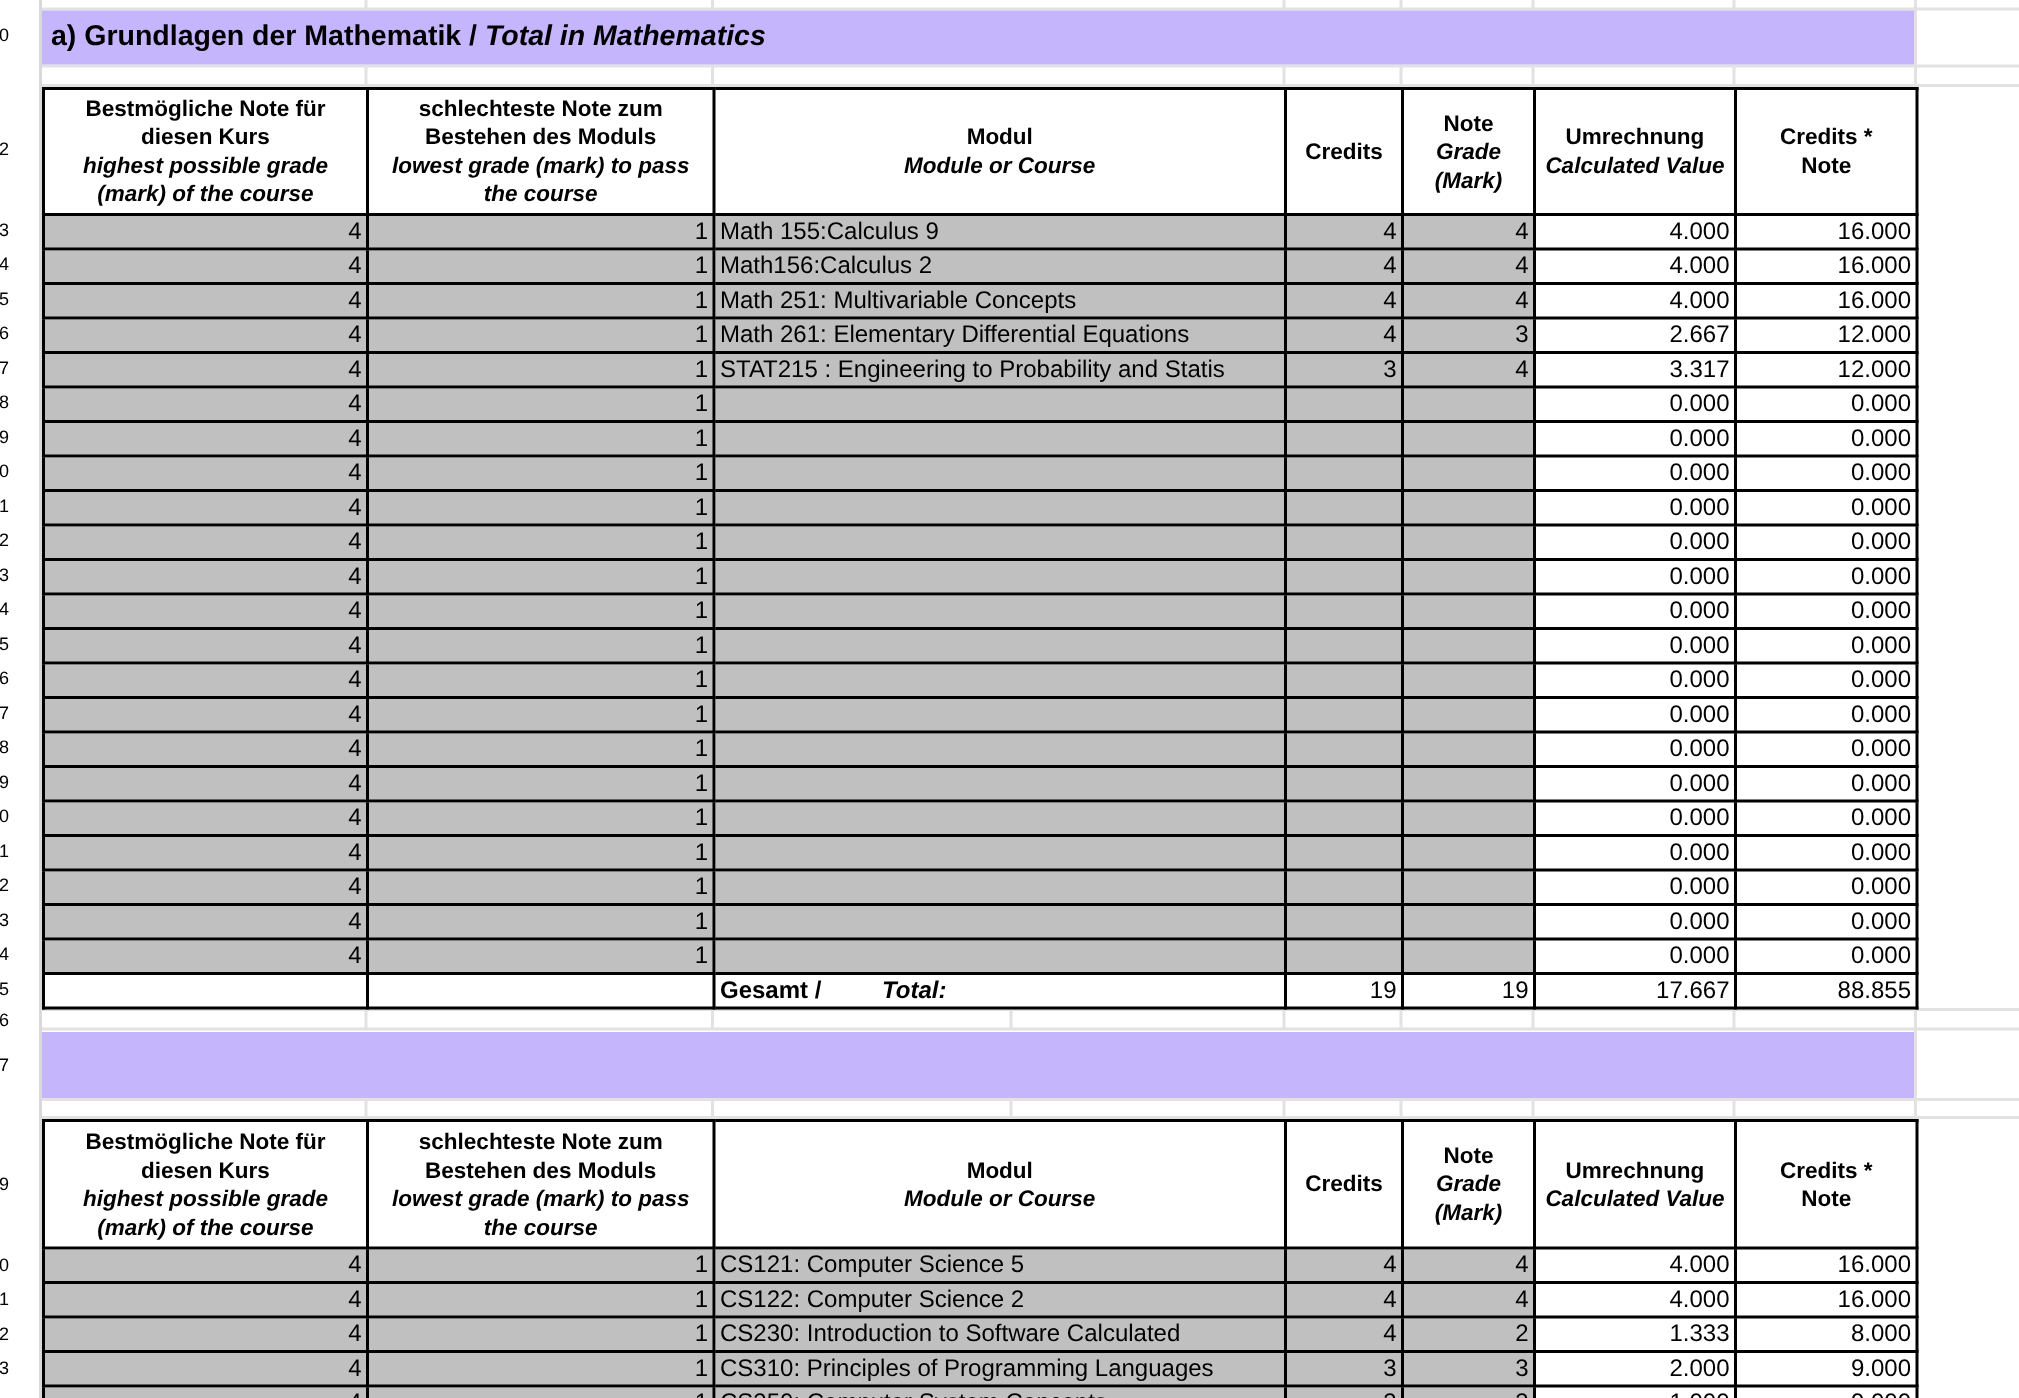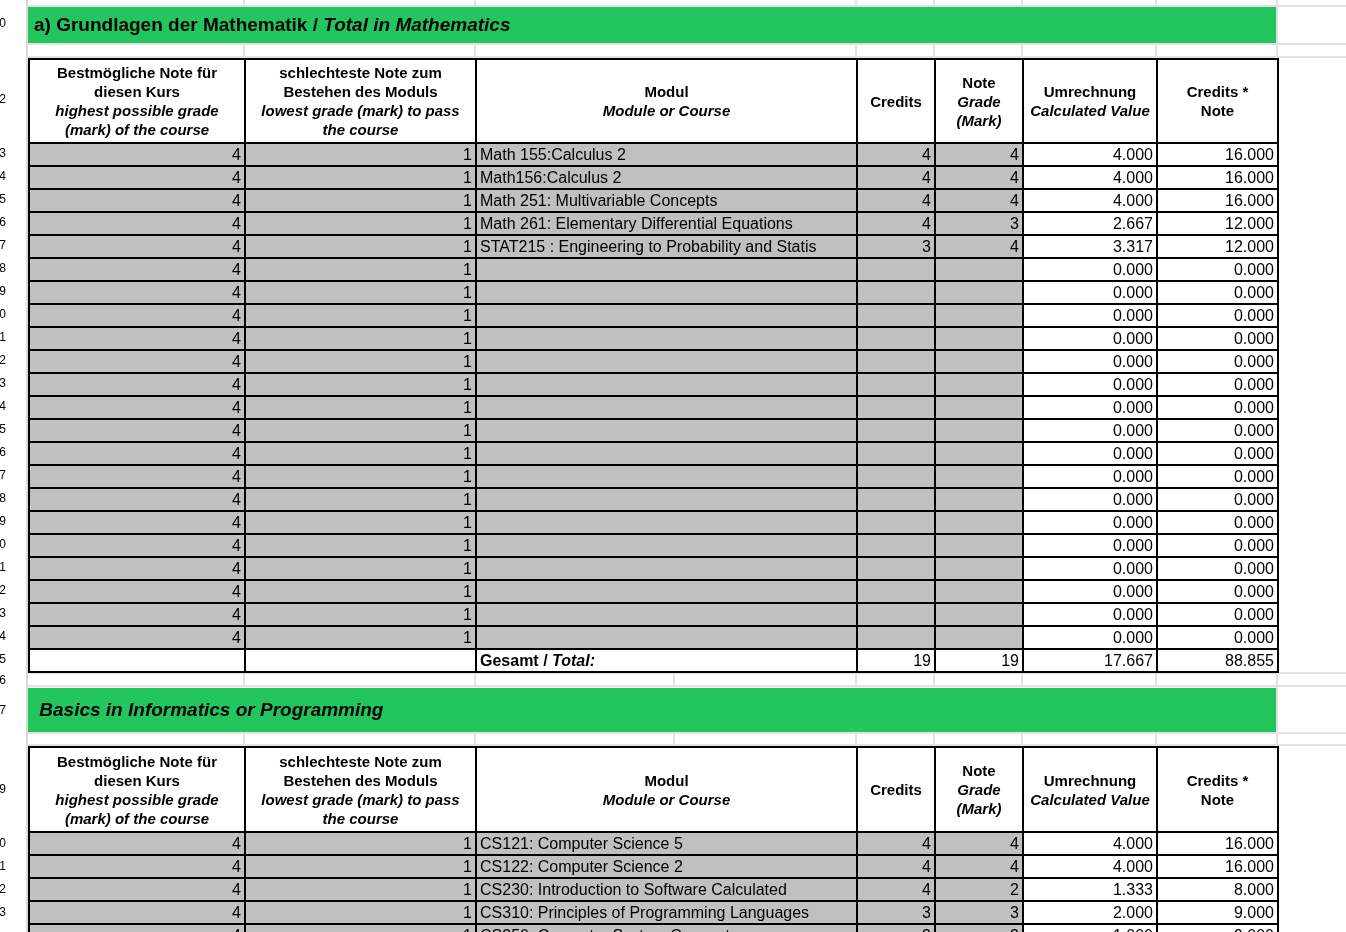--- a/index.html
+++ b/index.html
@@ -5,33 +5,33 @@
   * { box-sizing: border-box; margin: 0; padding: 0; }
   html, body { width: 1346px; height: 932px; overflow: hidden; background: #ffffff; }
   body { position: relative; font-family: "Liberation Sans", sans-serif; color: #000; }
 
   .gutter { position: absolute; left: 0; top: 0; width: 28px; height: 932px; background: #fff; border-right: 2px solid #d9d9d9; }
   .rownum { position: absolute; left: -6px; width: 12px; font-size: 12px; color: #000; text-align: right; }
 
   .gridline-h { position: absolute; left: 28px; right: 0; height: 0; border-top: 2px solid #e2e2e2; }
   .gridline-v { position: absolute; width: 0; border-left: 2px solid #e2e2e2; }
 
-  .title-row { position: absolute; left: 28px; width: 1248px; background: #22c55e; font-weight: bold; font-size: 19px; padding-left: 6px; display: flex; align-items: center; }
+  .title-row { position: absolute; left: 28px; width: 1248px; background: #c4b5fd; font-weight: bold; font-size: 19px; padding-left: 6px; display: flex; align-items: center; }
   .title-row i { font-style: italic; }
 
   table.grades { position: absolute; left: 28px; border-collapse: collapse; table-layout: fixed; }
   table.grades td, table.grades th { border: 2px solid #000; font-size: 16px; height: 23px; line-height: 19px; padding: 0 3px; white-space: nowrap; overflow: hidden; }
   table.grades th { background: #fff; font-weight: bold; font-size: 15px; line-height: 19px; text-align: center; vertical-align: middle; white-space: normal; padding: 2px 3px; }
   table.grades th .it { font-style: italic; display: block; }
   table.grades th .bl { display: block; }
   td.num { text-align: right; }
   td.grey { background: #c0c0c0; }
   td.white { background: #fff; }
   td.total-label { font-weight: bold; background: #fff; }
-  td.total-label i { font-style: italic; }
+  td.total-label i { font-style: italic; margin-left: 36px; }
 </style>
 </head>
 <body>
 
 <div class="gutter" id="gutter">
     <span class="rownum" style="top: 16px;">0</span>
     <span class="rownum" style="top: 92px;">2</span>
     <span class="rownum" style="top: 146px;">3</span>
     <span class="rownum" style="top: 169px;">4</span>
     <span class="rownum" style="top: 192px;">5</span>
@@ -145,21 +145,21 @@
       <th>
         <span class="bl">Credits *</span>
         <span class="bl">Note</span>
       </th>
     </tr>
   </thead>
   <tbody id="tbody-a">
       <tr>
         <td class="num grey">4</td>
         <td class="num grey">1</td>
-        <td class="grey">Math 155:Calculus 2</td>
+        <td class="grey">Math 155:Calculus 9</td>
         <td class="num grey">4</td>
         <td class="num grey">4</td>
         <td class="num white">4.000</td>
         <td class="num white">16.000</td>
       </tr>
       <tr>
         <td class="num grey">4</td>
         <td class="num grey">1</td>
         <td class="grey">Math156:Calculus 2</td>
         <td class="num grey">4</td>
@@ -355,21 +355,21 @@
       <td class="total-label"><span>Gesamt / </span><i>Total:</i></td>
       <td class="num white">19</td>
       <td class="num white">19</td>
       <td class="num white">17.667</td>
       <td class="num white">88.855</td>
     </tr>
   </tfoot>
 </table>
 
 <div class="title-row" style="top:688px; height:44px;">
-  &nbsp;<i>Basics in Informatics or Programming</i>
+  &nbsp;
 </div>
 
 <table class="grades" id="table-b" style="top:746px; width:1249px;">
   <colgroup>
     <col style="width:216px">
       <col style="width:231px">
       <col style="width:381px">
       <col style="width:78px">
       <col style="width:88px">
       <col style="width:134px">

